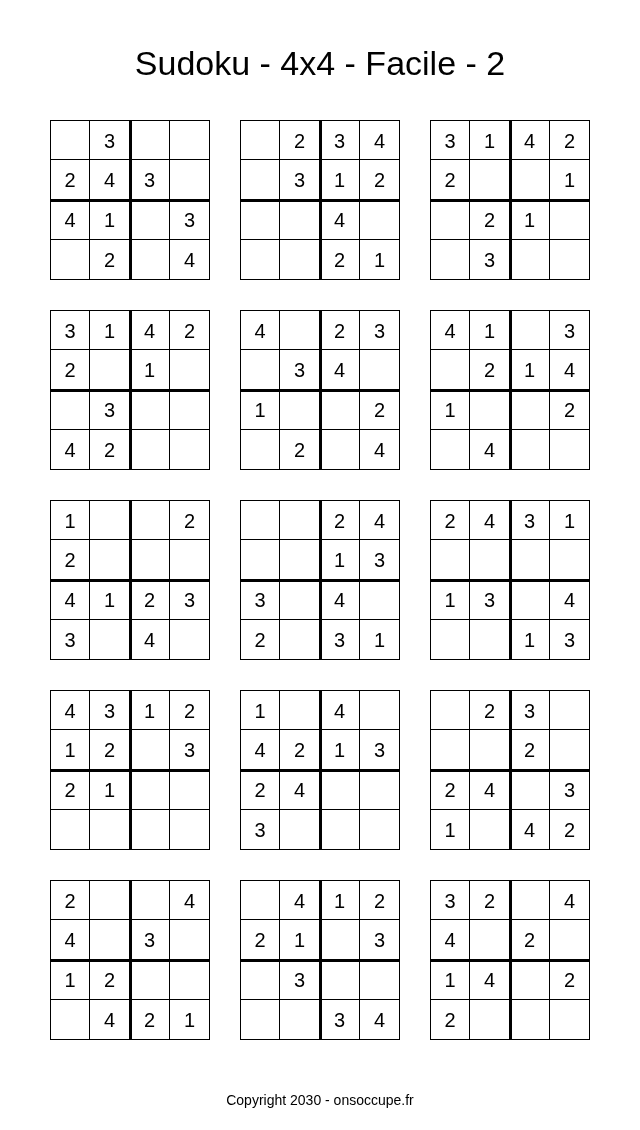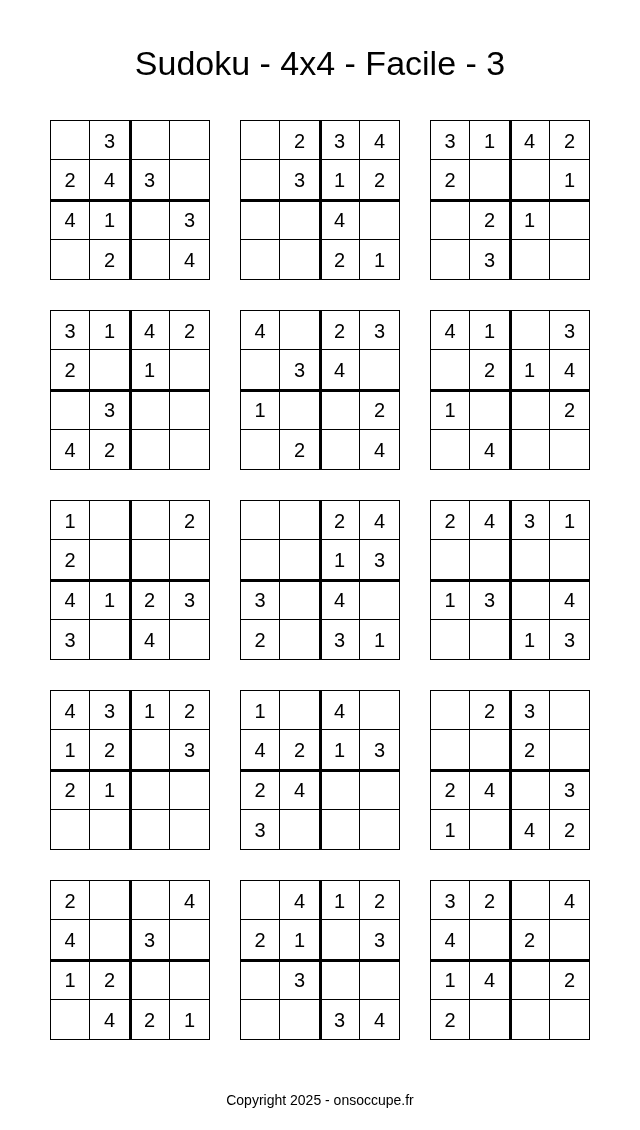--- a/index.html
+++ b/index.html
@@ -76,21 +76,21 @@
       width: 640px;
       text-align: center;
       font-size: 14px;
       line-height: 18px;
       color: #000;
     }
   </style>
 </head>
 <body>
 
-<h1 class="title">Sudoku - 4x4 - Facile - 3</h1>
+<h1 class="title">Sudoku - 4x4 - Facile - 2</h1>
 
 <div class="puzzles" id="puzzles">
     <div class="grid" style="left: 50px; top: 120px;">
       <div class="cell r0 c0" style="left: 0px; top: 0px;"></div>
       <div class="cell r0 c1" style="left: 40px; top: 0px;">3</div>
       <div class="cell r0 c2" style="left: 80px; top: 0px;"></div>
       <div class="cell r0 c3" style="left: 120px; top: 0px;"></div>
       <div class="cell r1 c0" style="left: 0px; top: 40px;">2</div>
       <div class="cell r1 c1" style="left: 40px; top: 40px;">4</div>
       <div class="cell r1 c2" style="left: 80px; top: 40px;">3</div>
@@ -381,13 +381,13 @@
       <div class="cell r2 c3" style="left: 120px; top: 80px;">2</div>
       <div class="cell r3 c0" style="left: 0px; top: 120px;">2</div>
       <div class="cell r3 c1" style="left: 40px; top: 120px;"></div>
       <div class="cell r3 c2" style="left: 80px; top: 120px;"></div>
       <div class="cell r3 c3" style="left: 120px; top: 120px;"></div>
       <div class="vthick"></div>
       <div class="hthick"></div>
     </div>
   </div>
 
-<div class="footer">Copyright 2025 - onsoccupe.fr</div>
+<div class="footer">Copyright 2030 - onsoccupe.fr</div>
 
 </body></html>

